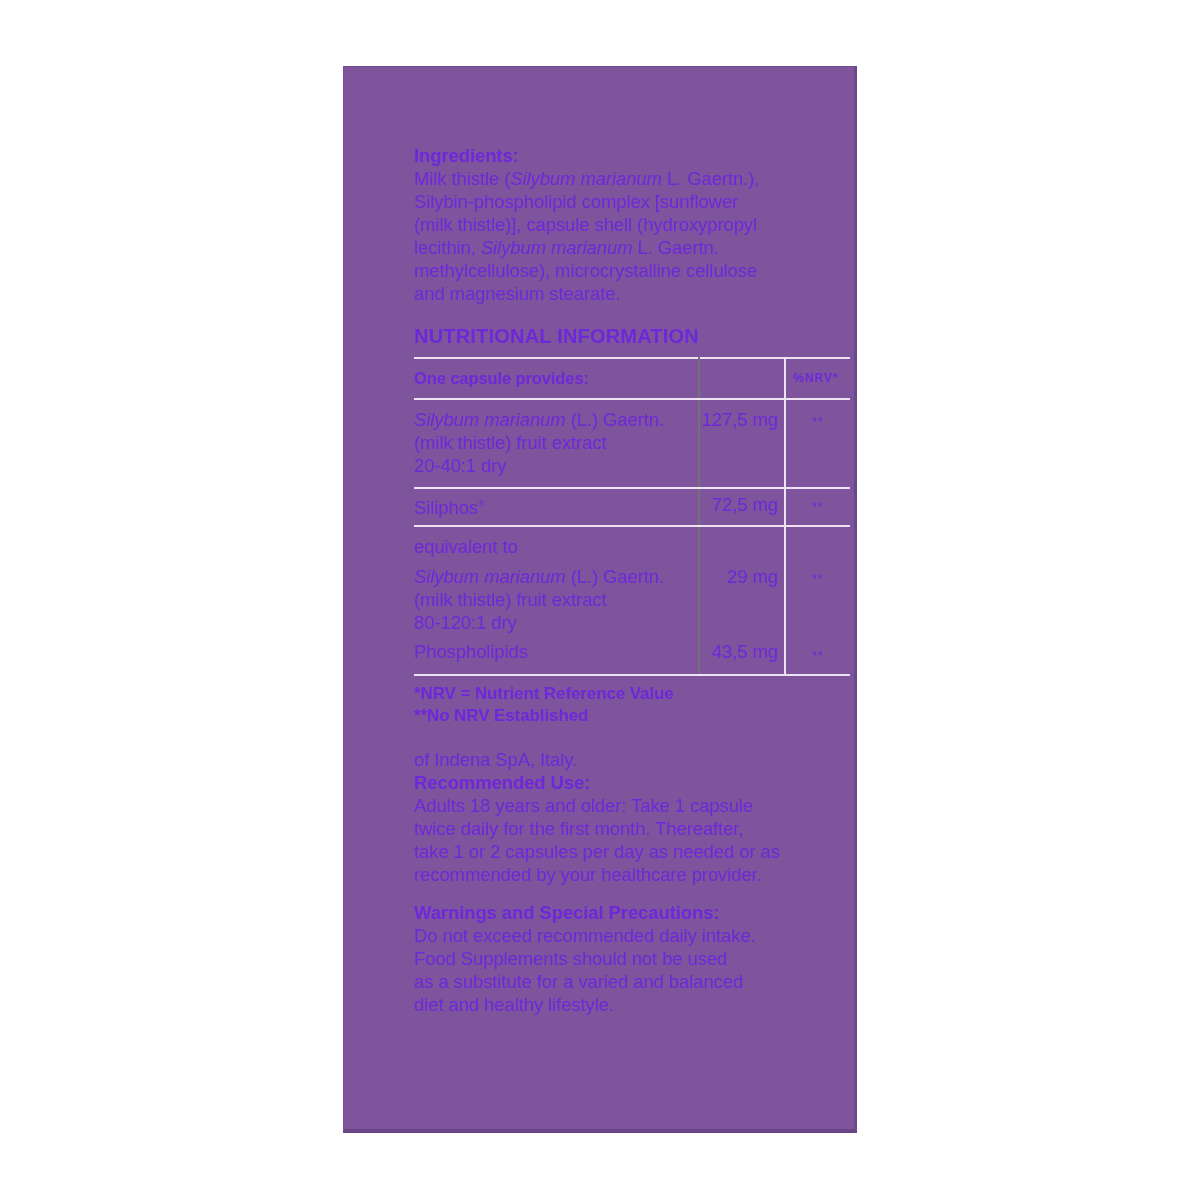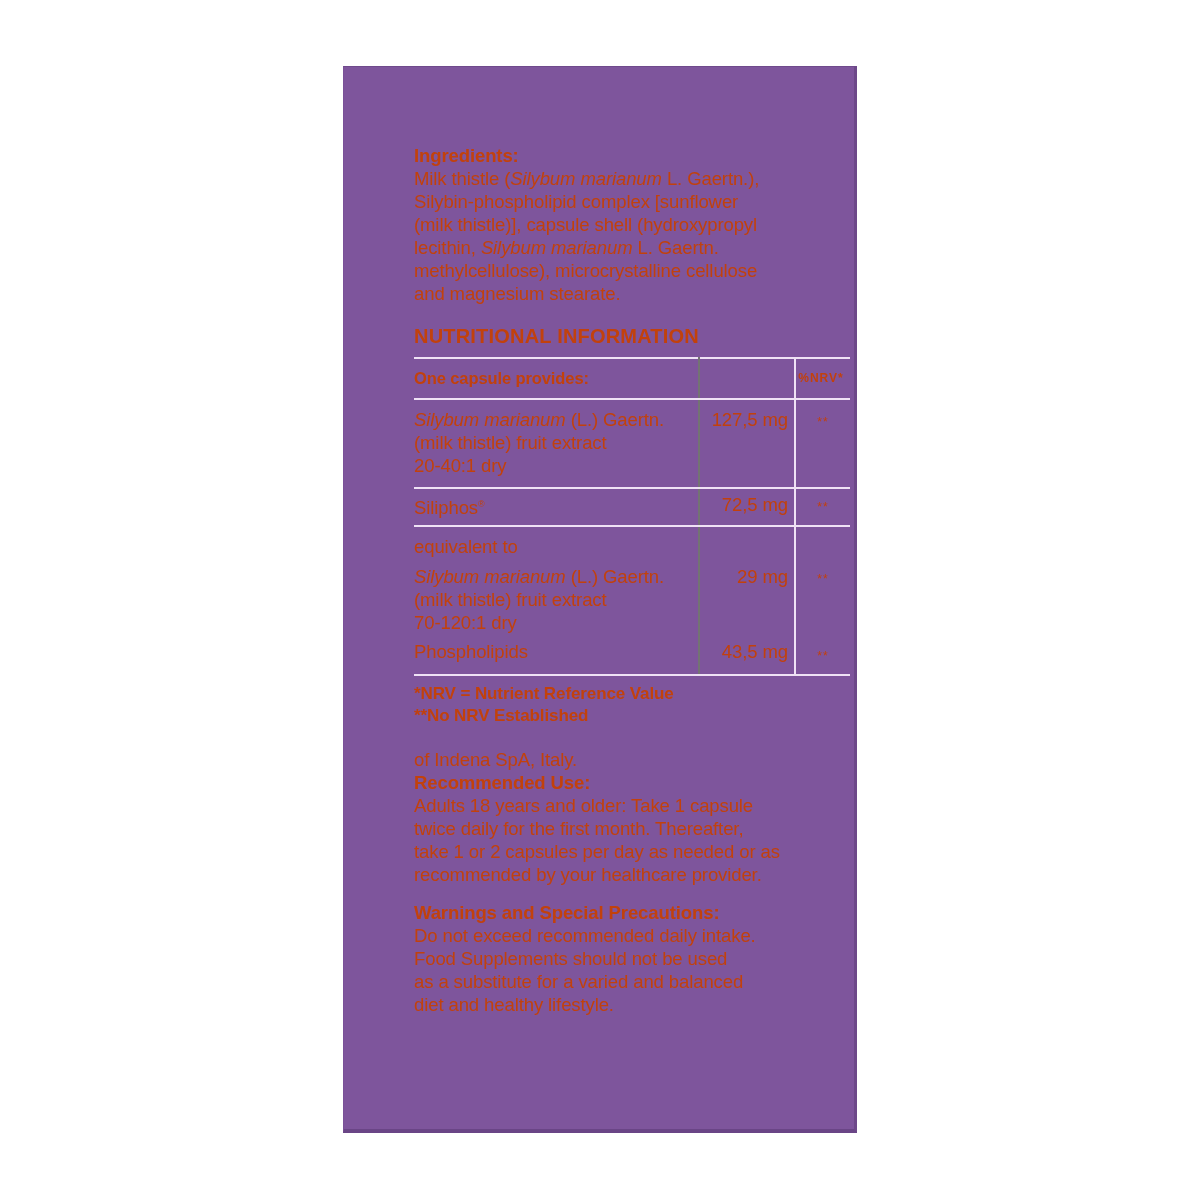--- a/index.html
+++ b/index.html
@@ -21,21 +21,21 @@
       border-right: 3px solid #6d4889;
       border-bottom: 4px solid #6a4586;
       border-top: 1px solid #6f4a8c;
       border-left: 1px solid #7a5198;
     }
     .content {
       position: absolute;
       left: 414px;
       top: 144px;
       width: 440px;
-      color: #c2410c;
+      color: #6d28d9;
       font-family: "Liberation Sans", sans-serif;
       font-size: 18.5px;
       line-height: 23px;
       letter-spacing: -0.1px;
     }
     .h {
       font-weight: bold;
     }
     .block p {
       margin: 0;
@@ -55,21 +55,21 @@
       font-size: 18.5px;
       line-height: 23px;
     }
     table.nut td {
       vertical-align: top;
       padding: 0;
     }
     table.nut tr.bt td { border-top: 2px solid #efe2f5; }
     table.nut tr.bb td { border-bottom: 2px solid #efe2f5; }
     table.nut td.c1 { width: 284px; border-right: 2px solid #737373; margin-left: 38px; }
-    table.nut td.c2 { width: 96px; border-right: 2px solid #efe2f5; text-align: right; padding-right: 6px; box-sizing: border-box; }
+    table.nut td.c2 { width: 86px; border-right: 2px solid #efe2f5; text-align: right; padding-right: 6px; box-sizing: border-box; }
     table.nut td.c3 { text-align: center; font-size: 12px; letter-spacing: 1px; }
     .hdr td { font-weight: bold; font-size: 16.5px; padding-top: 8px !important; padding-bottom: 8px !important; }
     .hdr td.c3 { font-size: 13px; letter-spacing: 0; text-align: right; padding-right: 4px !important; }
     .indent { padding-left: 14px; }
     sup.r { font-size: 9px; vertical-align: 7px; }
     .foot { margin-top: 7px; font-size: 17px; line-height: 22px; font-weight: bold; }
     .tm { margin-top: 21px; }
     .rec { }
     .warn { margin-top: 15px; }
   </style>
@@ -115,21 +115,21 @@
     </tr>
     <tr>
       <td class="c1" style="padding-top:8px;padding-bottom:7px;">equivalent to</td>
       <td class="c2"></td>
       <td class="c3"></td>
     </tr>
     <tr>
       <td class="c1 indent" style="padding-bottom:6px;">
         <i>Silybum marianum</i><span> (L.) Gaertn.</span><br>
         <span>(milk thistle) fruit extract</span><br>
-        <span>70-120:1 dry</span>
+        <span>80-120:1 dry</span>
       </td>
       <td class="c2">29 mg</td>
       <td class="c3" style="padding-top:3px;">**</td>
     </tr>
     <tr class="bb">
       <td class="c1 indent" style="padding-bottom:11px;">Phospholipids</td>
       <td class="c2">43,5 mg</td>
       <td class="c3" style="padding-top:5px;">**</td>
     </tr>
   </tbody>

